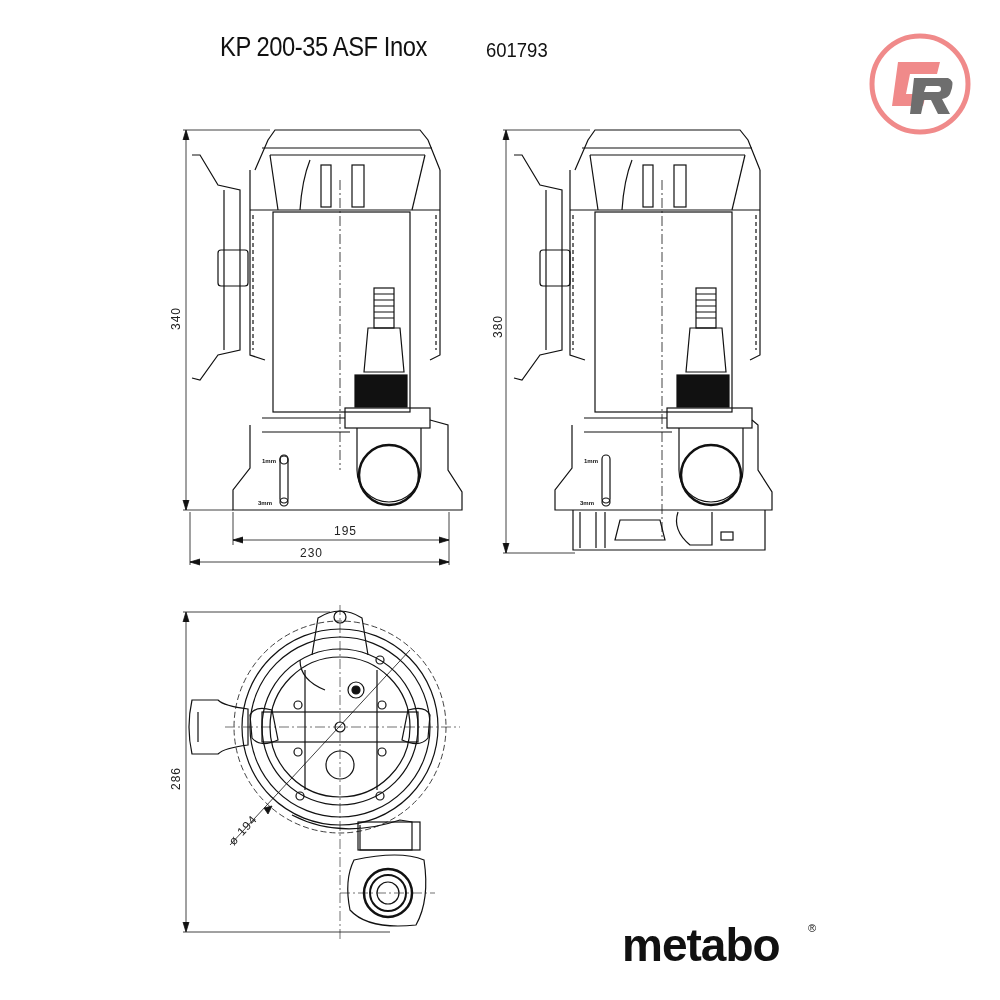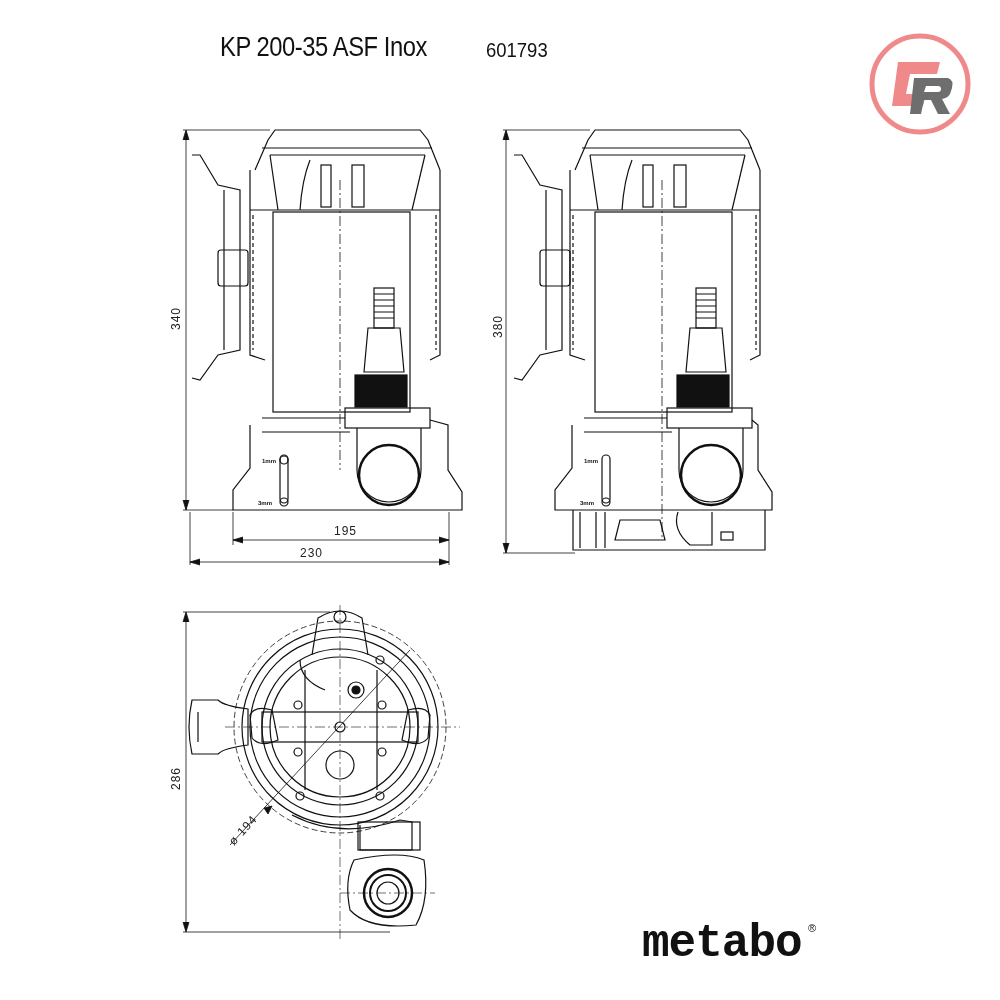--- a/index.html
+++ b/index.html
@@ -1,20 +1,20 @@
 <!DOCTYPE html>
 <html><head>
   <meta charset="utf-8">
   <style>
     html, body { margin: 0; padding: 0; background: #ffffff; }
     body { width: 1000px; height: 1000px; position: relative; overflow: hidden; font-family: "Liberation Sans", sans-serif; }
     .title { position: absolute; left: 220px; top: 32px; font-size: 27px; color: #111; letter-spacing: -0.5px; transform: scaleX(0.88); transform-origin: left top; }
     .partno { position: absolute; left: 486px; top: 38px; font-size: 21px; color: #111; transform: scaleX(0.88); transform-origin: left top; }
     .logo-badge { position: absolute; left: 868px; top: 32px; width: 104px; height: 104px; }
-    .brand { position: absolute; left: 622px; top: 918px; font-family: Liberation Mono, monospace; font-weight: bold; font-size: 46px; color: #111; letter-spacing: -1px; margin-left: 20px; }
+    .brand { position: absolute; left: 622px; top: 918px; font-family: Liberation Sans, sans-serif; font-weight: bold; font-size: 46px; color: #111; letter-spacing: -1px; }
     .brand-reg { position: absolute; left: 808px; top: 922px; font-size: 11px; color: #111; }
     svg.drawing { position: absolute; left: 0; top: 0; }
     .dim { font-family: "Liberation Sans", sans-serif; font-size: 12px; fill: #222; letter-spacing: 1px; }
   </style>
 </head>
 <body>
 
 <div class="title">KP 200-35 ASF Inox</div>
 <div class="partno">601793</div>
 

